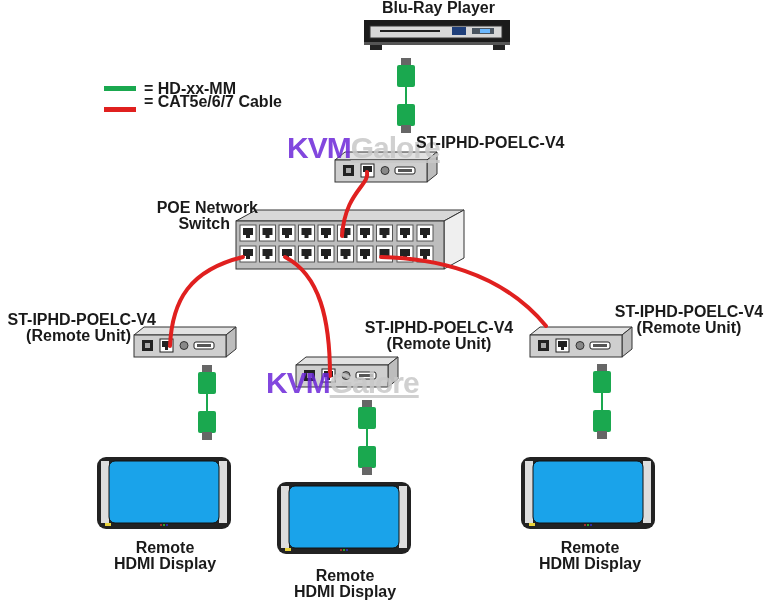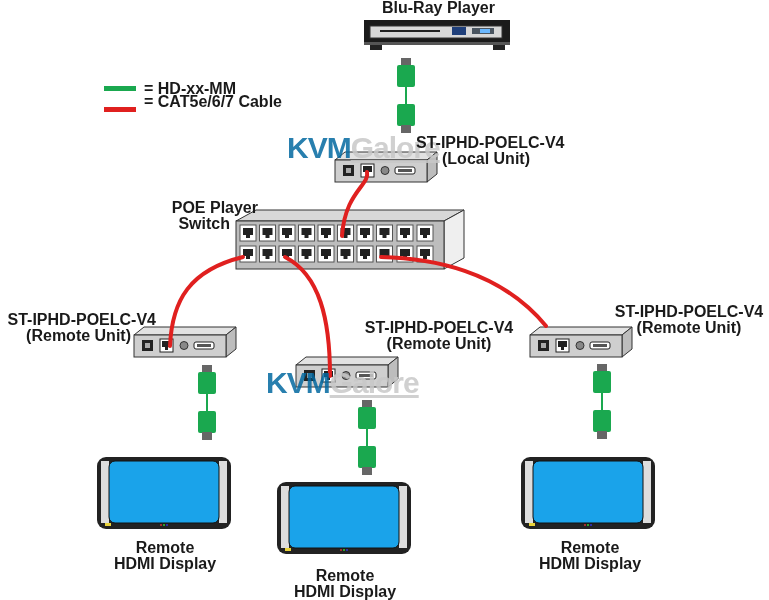--- a/index.html
+++ b/index.html
@@ -1,21 +1,21 @@
 <!DOCTYPE html>
 <html><head>
 <meta charset="utf-8">
 <style>
   html,body{margin:0;padding:0;background:#fff;}
   body{width:769px;height:600px;position:relative;overflow:hidden;font-family:"Liberation Sans",sans-serif;}
   .lbl{position:absolute;font-weight:bold;color:#1a1a1a;font-size:16px;line-height:16px;white-space:nowrap;}
   .ctr{text-align:center;}
   .rt{text-align:right;}
   .wm{position:absolute;font-weight:bold;font-size:30px;letter-spacing:-1px;line-height:30px;}
-  .wm .a{color:#0369a1;opacity:.85;}
+  .wm .a{color:#6d28d9;opacity:.85;}
   .wm .b{color:#c8c8c8;opacity:.85;text-decoration:underline;}
   svg{position:absolute;left:0;top:0;}
 </style>
 </head>
 <body>
 
 <svg width="769" height="600" viewBox="0 0 769 600">
   <defs>
     <g id="rj">
       <rect x="0" y="0" width="16" height="16" fill="#fff" stroke="#555" stroke-width="1"></rect>
@@ -120,25 +120,24 @@
 <div class="wm" style="left:287px;top:133px;"><span class="a">KVM</span><span class="b">Galore</span></div>
 <div class="wm" style="left:266px;top:368px;"><span class="a">KVM</span><span class="b">Galore</span></div>
 
 <div class="lbl" style="left:382px;top:0px;">Blu-Ray Player</div>
 
 <div class="lbl" style="left:144px;top:81px;text-align:center;">= HD-xx-MM</div>
 <div class="lbl" style="left:144px;top:94px;">= CAT5e/6/7 Cable</div>
 
 <div class="lbl ctr" style="left:416px;top:135px;width:140px;">
   <div>ST-IPHD-POELC-V4</div>
-  <div>(Local Unit)</div>
 </div>
 
 <div class="lbl rt" style="left:130px;top:200px;width:128px;">
-  <div>POE Player</div>
+  <div>POE Network</div>
   <div style="margin-right:28px;text-align:right;">Switch</div>
 </div>
 
 <div class="lbl rt" style="left:0px;top:312px;width:156px;">
   <div>ST-IPHD-POELC-V4</div>
   <div style="margin-right:25px;">(Remote Unit)</div>
 </div>
 
 <div class="lbl ctr" style="left:358px;top:320px;width:162px;">
   <div>ST-IPHD-POELC-V4</div>

